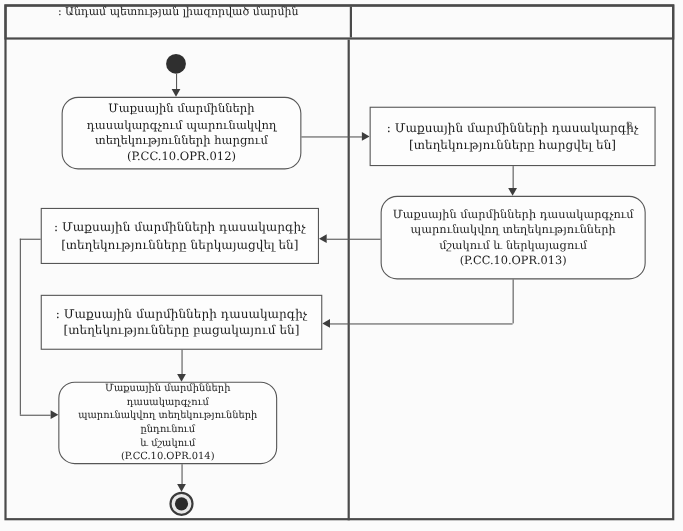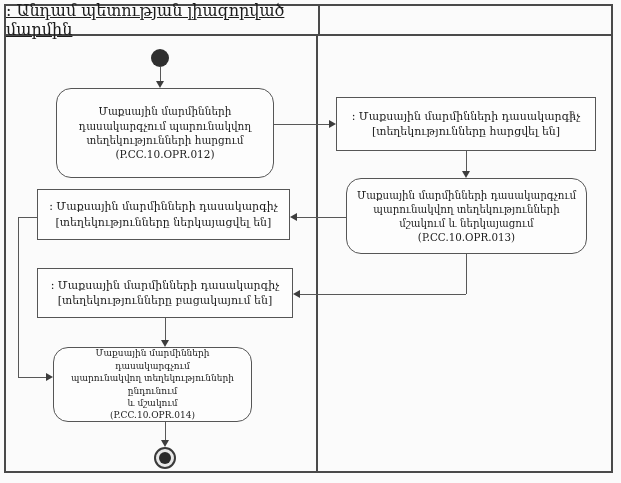--- a/index.html
+++ b/index.html
@@ -18,38 +18,38 @@
   .frame{
     position:absolute;left:4px;top:4px;width:609px;height:469px;
     border:2px solid var(--line);box-sizing:border-box;
   }
   .header-row{
     position:absolute;left:4px;top:4px;width:609px;height:32px;
     display:flex;box-sizing:border-box;
     border:2px solid var(--line);
   }
   .header-cell{
-    display:flex;align-items:center;justify-content:center;
-    font-size:16px;box-sizing:border-box;text-decoration:underline;
+    display:flex;justify-content:center;
+    font-size:10px;box-sizing:border-box;
   }
   .header-cell.left{width:314px;border-right:2px solid var(--line);}
   .header-cell.right{flex:1;}
   .lane-divider{
     position:absolute;left:316px;top:36px;width:2px;height:437px;
     background:var(--line);
   }
   .node{
     position:absolute;box-sizing:border-box;
     border:1.5px solid #565656;background:#fdfdfd;
     display:flex;align-items:center;justify-content:center;
     text-align:center;white-space:pre-line;
     font-size:10.5px;line-height:1.38;padding:2px 4px;
   }
   .node.rounded{border-radius:15px;}
-  .n-opr012{left:56px;top:88px;width:218px;height:90px;}
+  .n-opr012{left:56px;top:88px;width:218px;height:66px;}
   .n-queried{left:336px;top:97px;width:260px;height:54px;font-size:11px;}
   .n-opr013{left:346px;top:178px;width:241px;height:76px;font-size:10.3px;}
   .n-presented{left:37px;top:189px;width:253px;height:51px;font-size:11px;}
   .n-missing{left:37px;top:268px;width:256px;height:50px;font-size:11px;}
   .n-opr014{left:53px;top:347px;width:199px;height:75px;font-size:9px;}
   .start-node{
     position:absolute;left:151px;top:49px;width:18px;height:18px;
     border-radius:50%;background:#2f2f2f;
   }
   .end-node{

